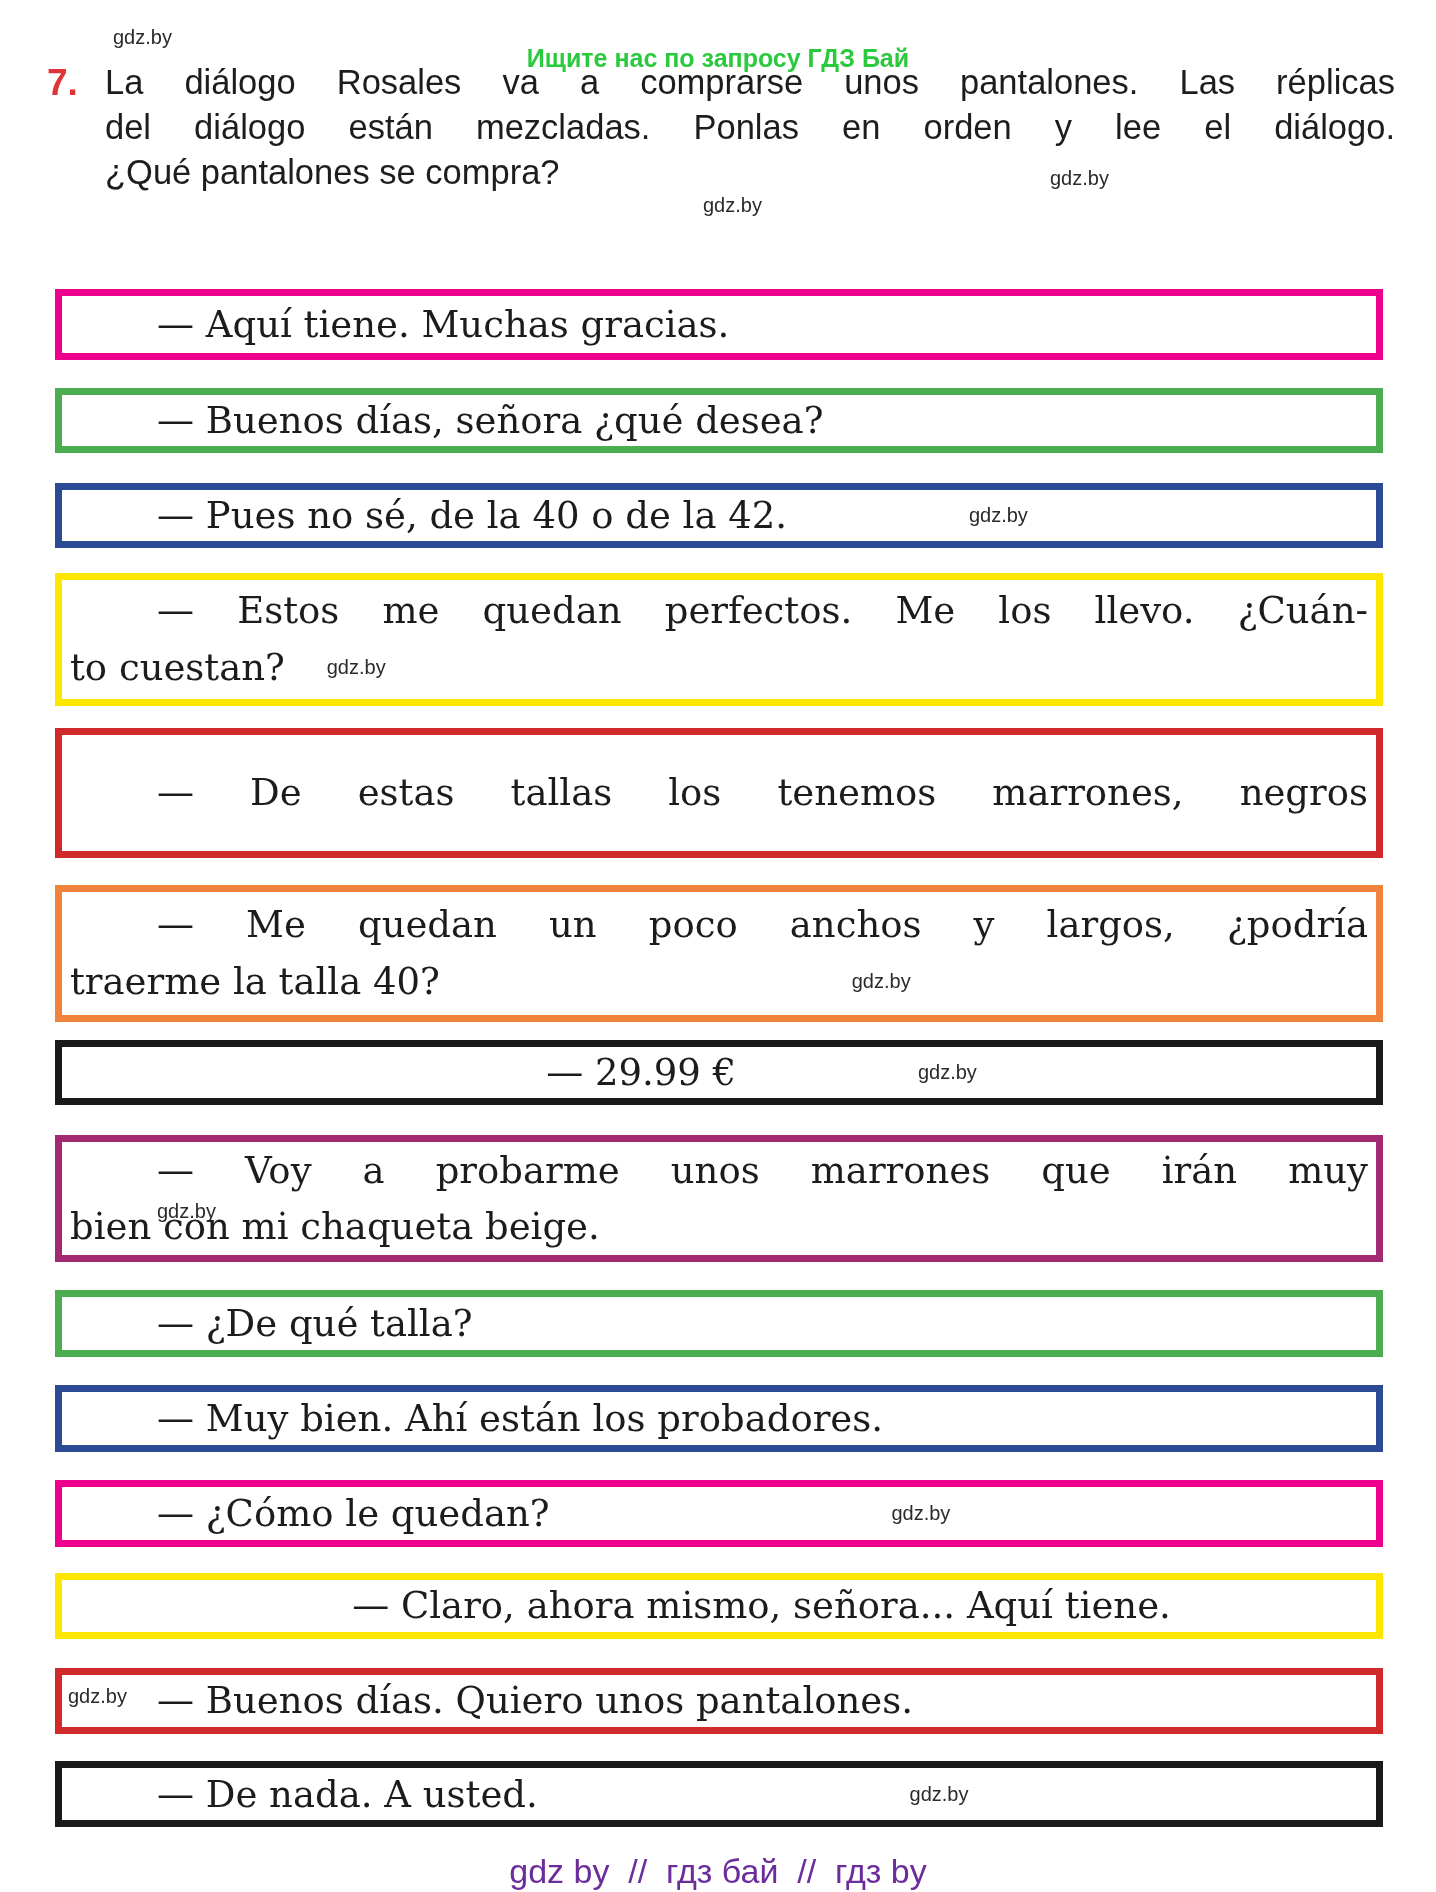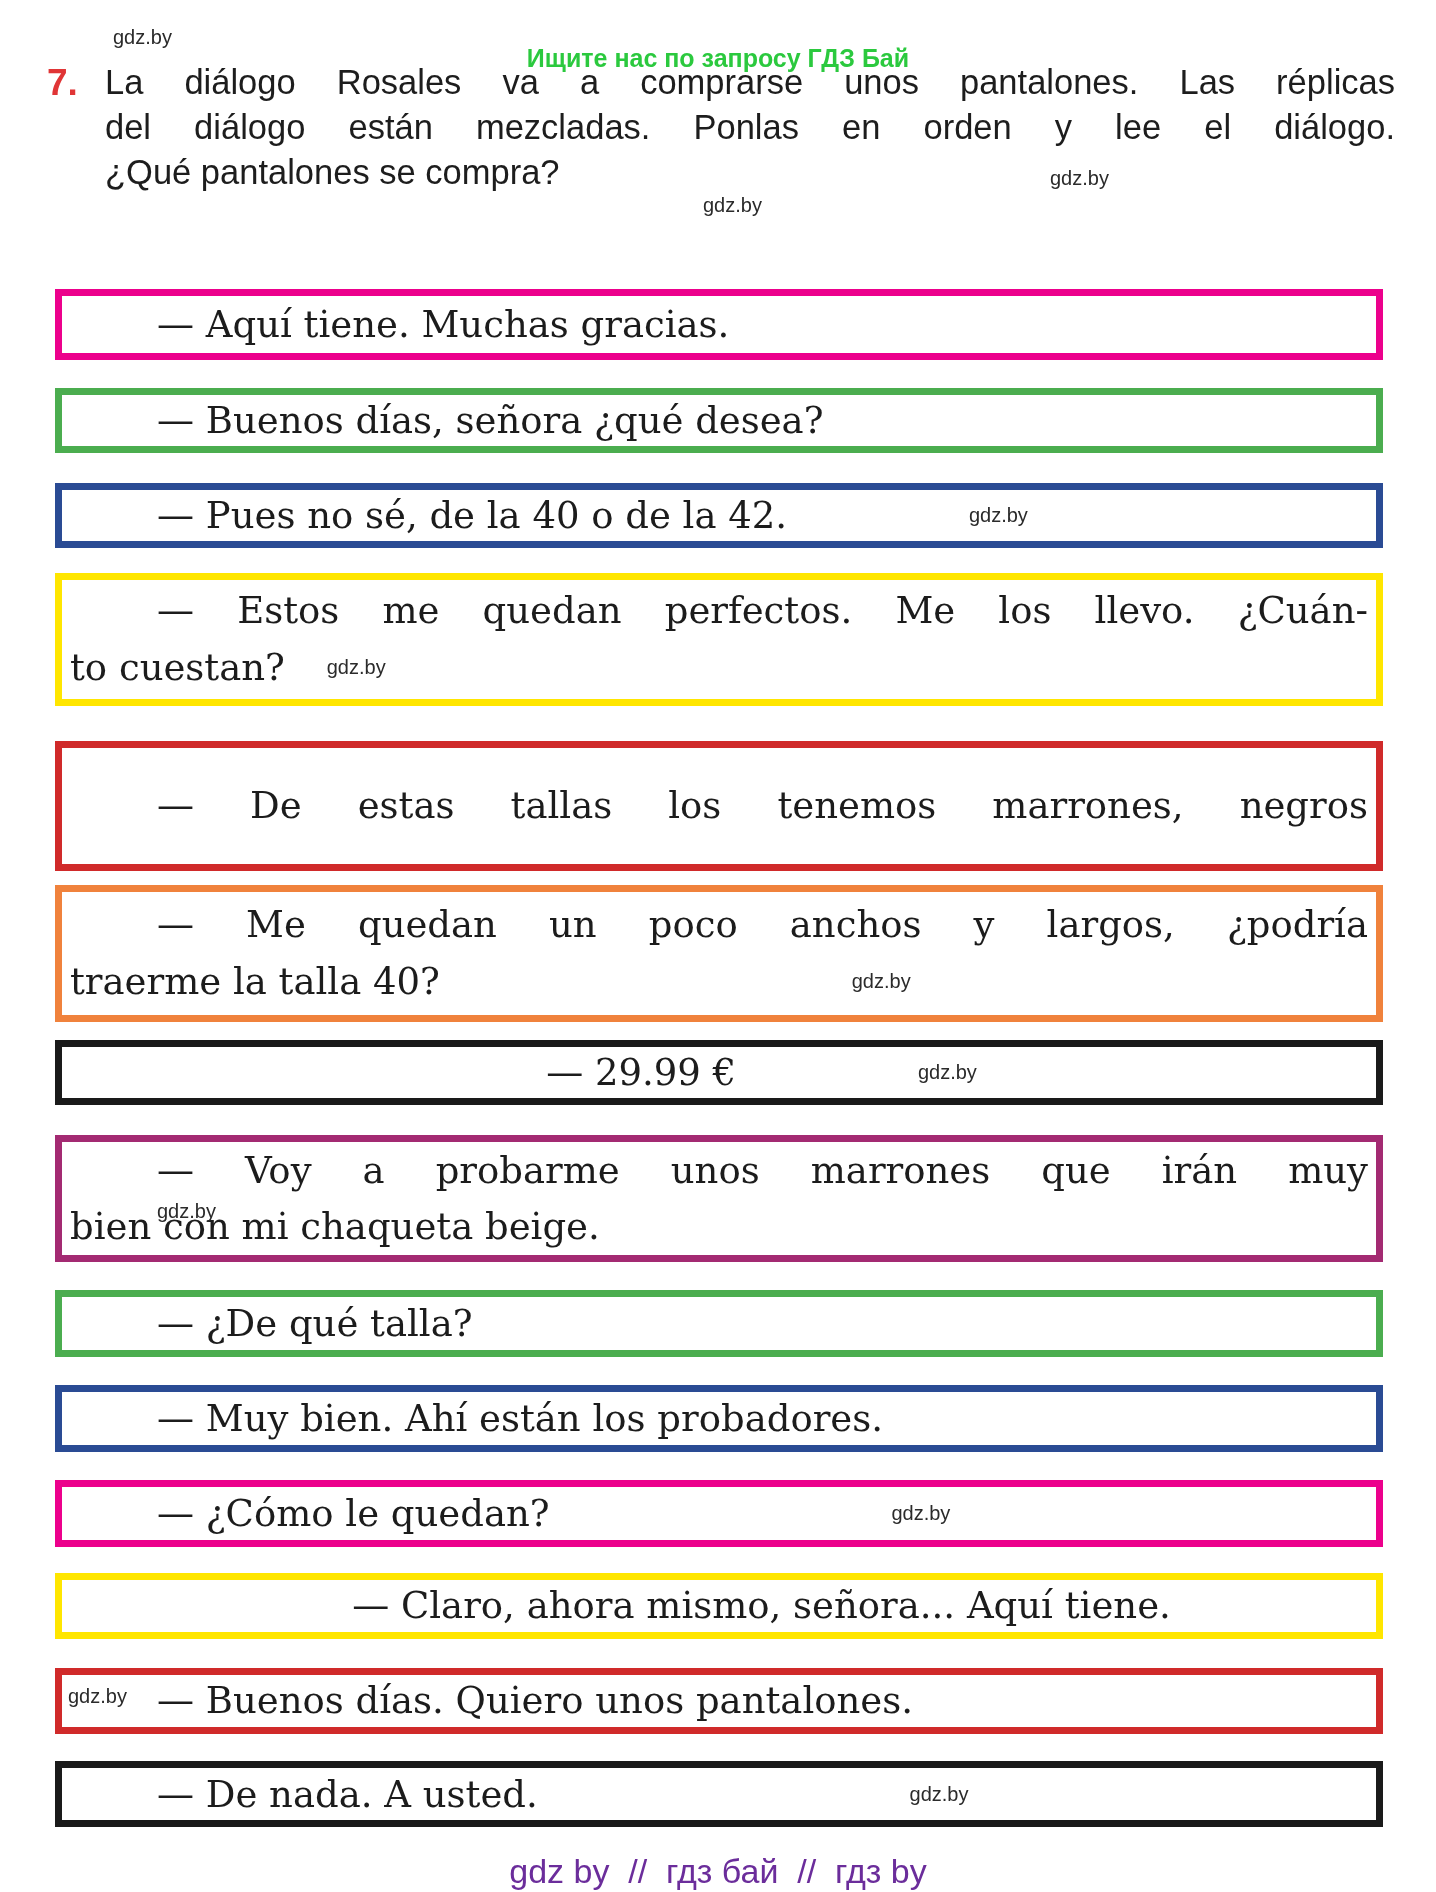--- a/index.html
+++ b/index.html
@@ -90,21 +90,21 @@
   <div class="dbox b4" style="border-color: rgb(255, 230, 0);">
     <div class="line first just">
       <span>— Estos me quedan perfectos. Me los llevo. ¿Cuán-</span>
     </div>
     <div class="line">
       <span>to cuestan?</span>
       <span class="wm gap30">gdz.by</span>
     </div>
   </div>
 
-  <div class="dbox b5" style="border-color: rgb(208, 42, 42); margin-top: 13px;">
+  <div class="dbox b5" style="border-color: rgb(208, 42, 42);">
     <div class="line first just">
       <span>— De estas tallas los tenemos marrones, negros</span>
     </div>
   </div>
 
   <div class="dbox b6" style="border-color: rgb(240, 130, 60);">
     <div class="line first just">
       <span>— Me quedan un poco anchos y largos, ¿podría</span>
     </div>
     <div class="line">

